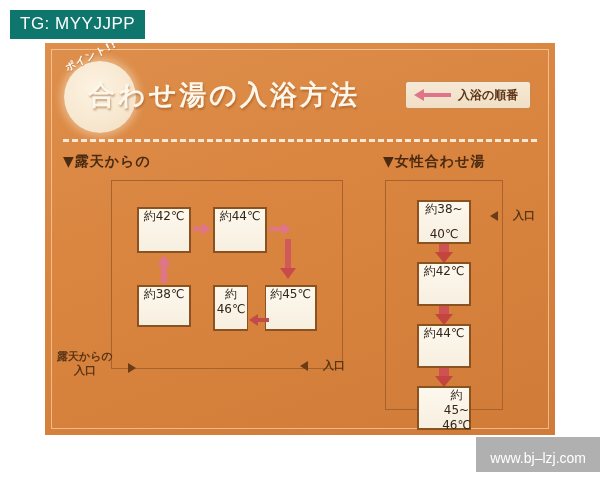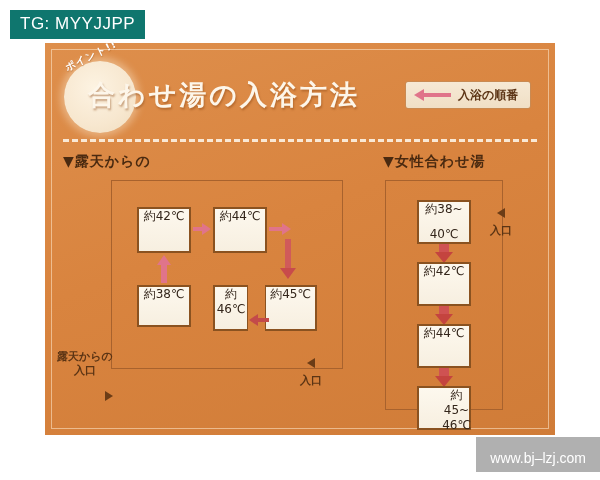--- a/index.html
+++ b/index.html
@@ -285,42 +285,41 @@
   
   .fa-1 { left: 386px; top: 200px; width: 26px; height: 20px; }
   .fa-2 { left: 386px; top: 262px; width: 26px; height: 20px; }
   .fa-3 { left: 386px; top: 324px; width: 26px; height: 20px; }
 
   
   .entrance {
     position: absolute;
     display: flex;
     align-items: center;
-    gap: 5px;
+    gap: 15px;
     font-size: 11px;
     color: #5b3414;
     font-weight: bold;
     white-space: nowrap;
-    flex-direction: column;
   }
   .tri-right {
     width: 0; height: 0;
     border-top: 5px solid transparent;
     border-bottom: 5px solid transparent;
     border-left: 8px solid #6b3c16;
   }
   .tri-left {
     width: 0; height: 0;
     border-top: 5px solid transparent;
     border-bottom: 5px solid transparent;
     border-right: 8px solid #6b3c16;
   }
   .ent-rotenburo {
     left: 12px; top: 307px;
-    align-items: flex-end;
+    align-items: center;
   }
   .ent-rotenburo .ent-label {
     line-height: 1.25;
     text-align: center;
   }
   .ent-rotenburo .tri-right { margin-top: 8px; }
   .ent-male-right { left: 255px; top: 315px; }
   .ent-female     { left: 445px; top: 165px; }
 </style>
 </head>

